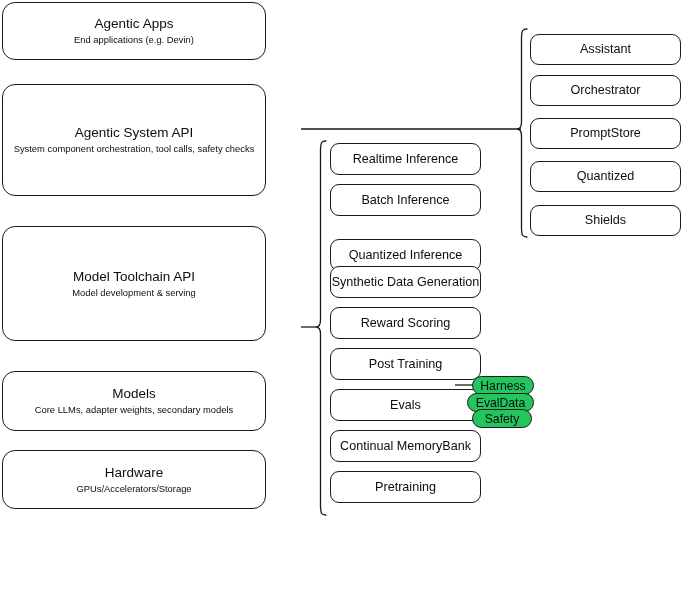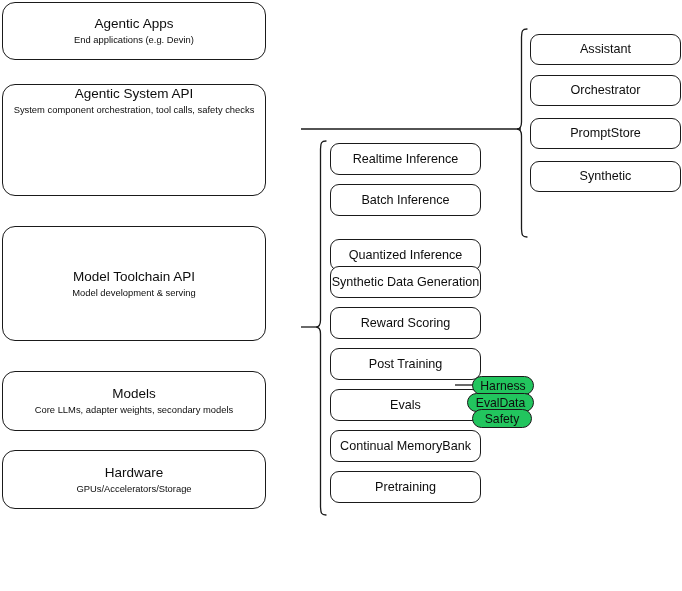--- a/index.html
+++ b/index.html
@@ -99,21 +99,21 @@
 
     <path d="M455 385 L474 385" stroke="#1a1a1a" stroke-width="1.3" fill="none"></path>
     <path d="M455 418 L474 418" stroke="#1a1a1a" stroke-width="1.3" fill="none"></path>
   </svg>
 
   <div class="box layer-box" style="top:2px; height:58px;">
     <div class="title">Agentic Apps</div>
     <div class="subtitle">End applications (e.g. Devin)</div>
   </div>
 
-  <div class="box layer-box" style="top:84px; height:112px; justify-content:flex-start; ">
+  <div class="box layer-box" style="top:84px; height:112px; justify-content:flex-start; padding-top:39px;">
     <div class="title">Agentic System API</div>
     <div class="subtitle">System component orchestration, tool calls, safety checks</div>
   </div>
 
   <div class="box layer-box" style="top:226px; height:115px;">
     <div class="title">Model Toolchain API</div>
     <div class="subtitle">Model development &amp; serving</div>
   </div>
 
   <div class="box layer-box" style="top:371px; height:60px;">
@@ -168,16 +168,19 @@
   <div class="box item-box right-box" style="top:34px;">
     <div class="title">Assistant</div>
   </div>
   <div class="box item-box right-box" style="top:75px;">
     <div class="title">Orchestrator</div>
   </div>
   <div class="box item-box right-box" style="top:118px;">
     <div class="title">PromptStore</div>
   </div>
   <div class="box item-box right-box" style="top:161px;">
-    <div class="title">Synthetic</div>
+    <div class="title">Quantized</div>
+  </div>
+  <div class="box item-box right-box" style="top:205px;">
+    <div class="title">Shields</div>
   </div>
 
 </div>
 
 </body></html>

